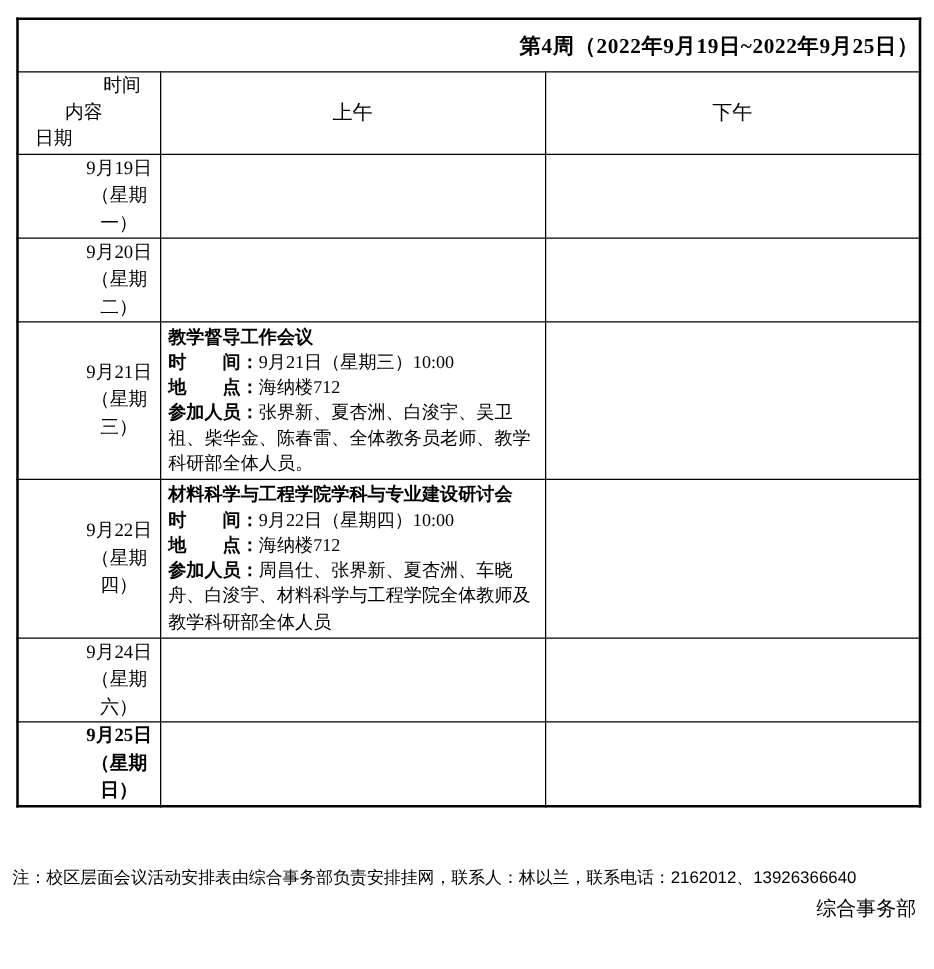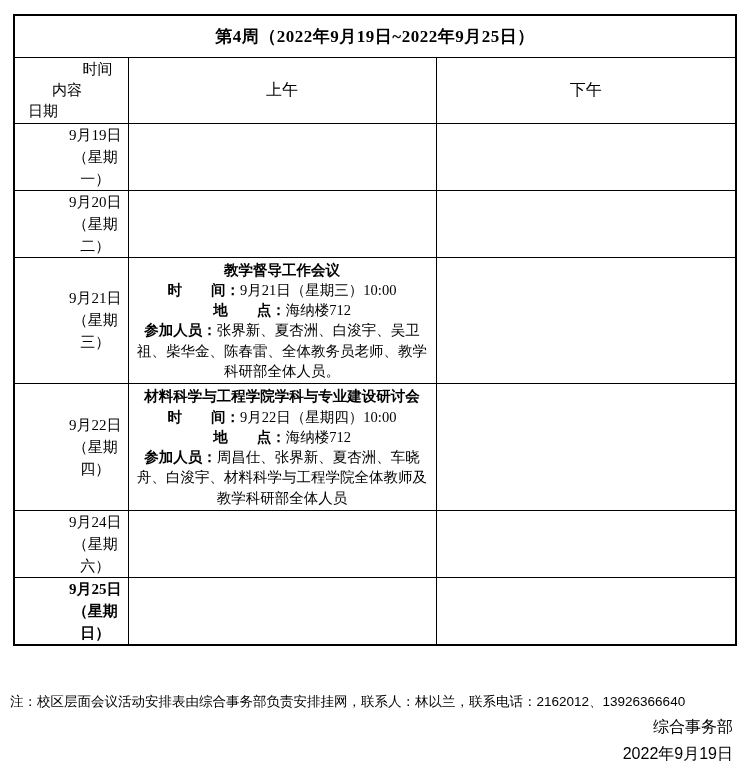--- a/index.html
+++ b/index.html
@@ -22,34 +22,34 @@
   tr.r-head   { height: 64px; }
   tr.r-mon    { height: 46px; }
   tr.r-tue    { height: 45px; }
   tr.r-wed    { height: 123px; }
   tr.r-thu    { height: 122px; }
   tr.r-fri    { height: 142px; }
   tr.r-sat    { height: 45px; }
   tr.r-sun    { height: 47px; font-weight: bold; }
 
   .title-cell {
-    text-align: center; font-weight: bold; font-size: 17px;
+    text-align: right; font-weight: bold; font-size: 17px;
     letter-spacing: 0.5px;
     margin-left: 24px;
   }
   .corner-cell { vertical-align: top; font-size: 15px; line-height: 21px; padding: 1px 13px; }
   .corner-time    { text-align: right; padding-right: 2px; }
   .corner-content { text-align: left; padding-left: 24px; }
   .corner-date    { text-align: left; }
 
   .col-header { text-align: center; font-size: 16px; }
 
   .date-cell { text-align: center; font-size: 15px; line-height: 22px; padding-left: 48px; }
 
-  .content-cell { vertical-align: top; text-align: center; padding: 2px 6px; }
+  .content-cell { vertical-align: top; text-align: left; padding: 2px 6px; }
   .meeting { font-size: 14.5px; line-height: 20.3px; }
   .m-title { font-weight: bold; }
   .m-label { font-weight: bold; margin-top: 36px; }
 
   .footer-note {
     position: absolute; left: 10px; top: 693px; width: 730px;
     font-family: "Liberation Sans", "DejaVu Sans", sans-serif;
     font-size: 13.5px; line-height: 17px;
   }
   .sig-dept {
@@ -170,15 +170,14 @@
       <td class="content-cell"></td>
       <td class="content-cell"></td>
     </tr>
   </tbody>
     </table>
 
   <div class="footer-note">注：校区层面会议活动安排表由综合事务部负责安排挂网，联系人：林以兰，联系电话：2162012、13926366640</div>
 
   <div class="sig-dept">综合事务部</div>
 
-  <div class="sig-date">2022年9月19日</div>
 
 </div>
 
 </body></html>

